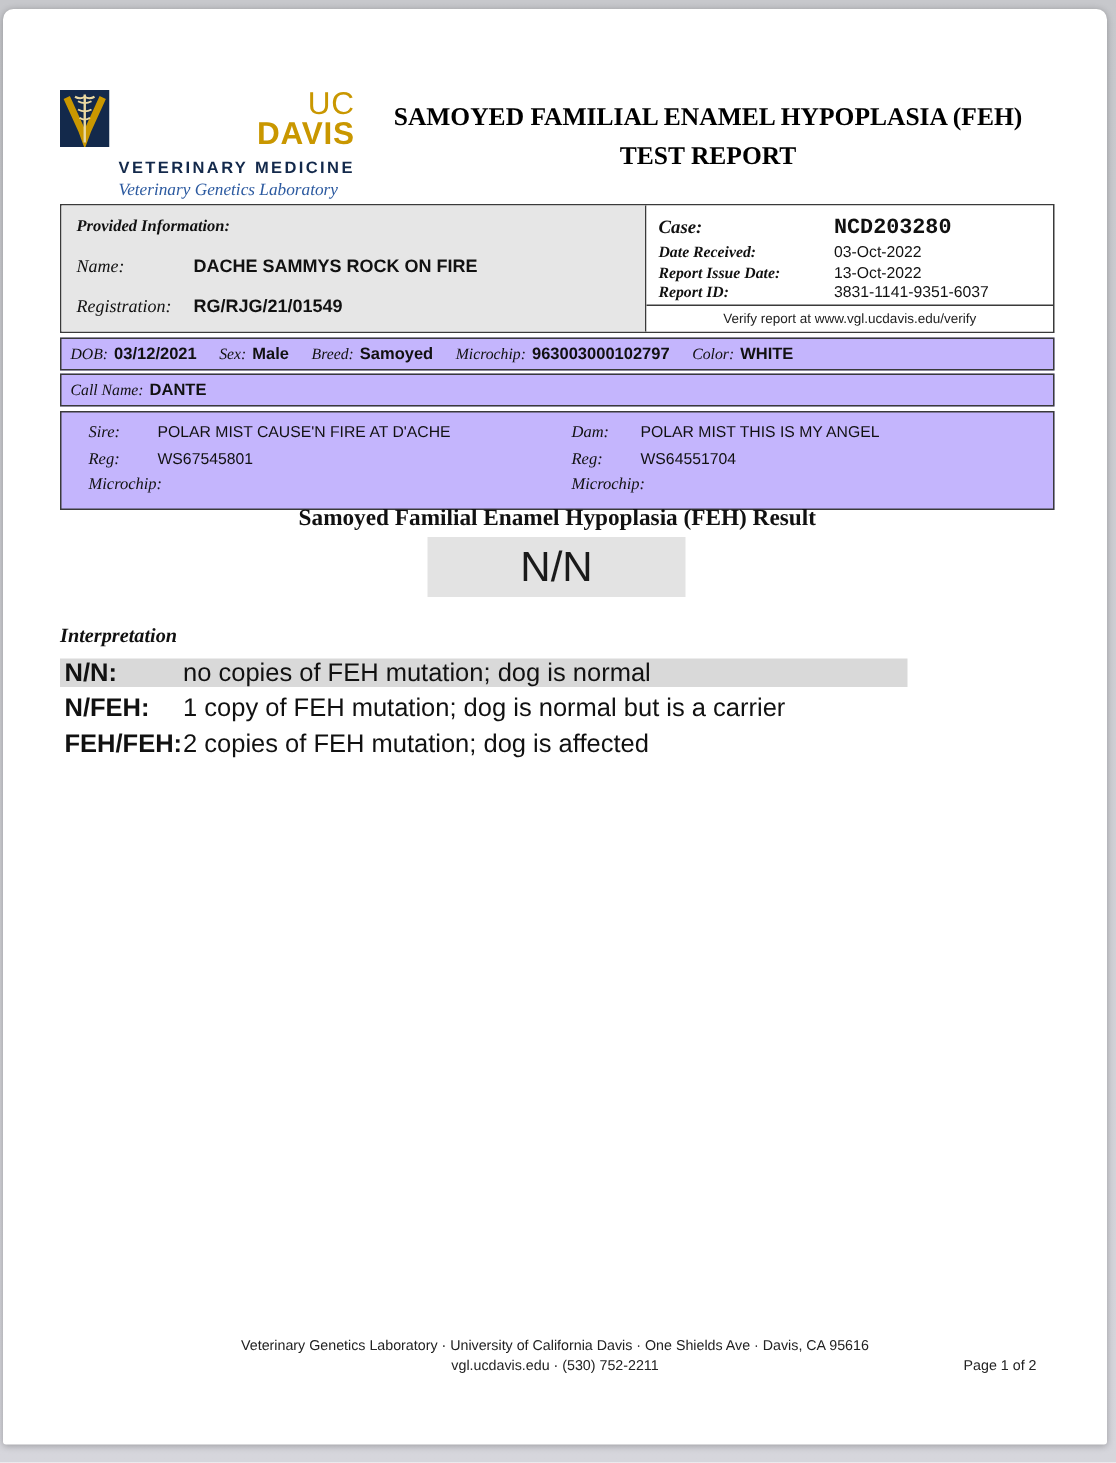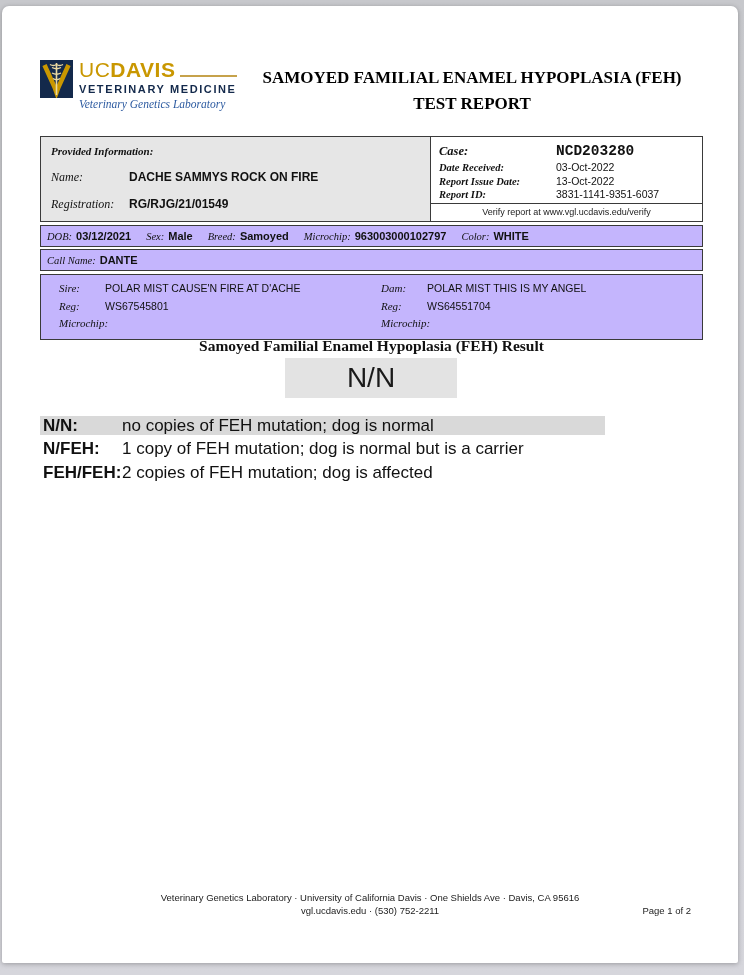--- a/index.html
+++ b/index.html
@@ -10,21 +10,21 @@
     position:relative; overflow:hidden; color:#111;
   }
   .page {
     position:absolute; left:2px; top:6px; width:736px; height:957px;
     background:#fff; border-radius:7px 7px 2px 2px;
     box-shadow:0 1px 5px rgba(0,0,0,.28);
   }
   
   .logo { position:absolute; left:38px; top:54px; display:flex; gap:6px; }
   .logo-icon { display:block; }
-  .wordmark { display:flex; align-items:flex-end; font-size:21px; letter-spacing:.5px; line-height:20px; color:#C99700; }
+  .wordmark { display:flex; align-items:flex-end; font-size:21px; letter-spacing:.5px; line-height:20px; color:#C99700;flex-direction:column; }
   .wm-uc { font-weight:400; }
   .wm-davis { font-weight:700; }
   .gold-rule { flex:1; height:2px; background:#C6A24B; margin:0 0 3px 5px; min-width:46px; }
   .vetmed { font-size:11px; font-weight:700; letter-spacing:1.6px; color:#13294B; margin-top:3px; }
   .vgl { font-family:"Liberation Serif", serif; font-style:italic; font-size:11.5px; color:#2C5AA0; margin-top:3px; }
   .title-block {
     position:absolute; left:240px; top:59px; width:460px; text-align:center;
     font-family:"Liberation Serif", serif; font-weight:700; font-size:17px; line-height:26px; color:#000;
   }
   
@@ -189,20 +189,21 @@
       </div>
     </div>
   </div>
 
   <div class="result-heading">Samoyed Familial Enamel Hypoplasia (FEH) Result</div>
   <div class="result-box">
     <span>N/N</span>
   </div>
 
   <div class="interp">
+    <div class="interp-heading">Interpretation</div>
     <div class="interp-row hl">
       <span class="genotype">N/N:</span>
       <span class="desc">no copies of FEH mutation; dog is normal</span>
     </div>
     <div class="interp-row">
       <span class="genotype">N/FEH:</span>
       <span class="desc">1 copy of FEH mutation; dog is normal but is a carrier</span>
     </div>
     <div class="interp-row">
       <span class="genotype">FEH/FEH:</span>

